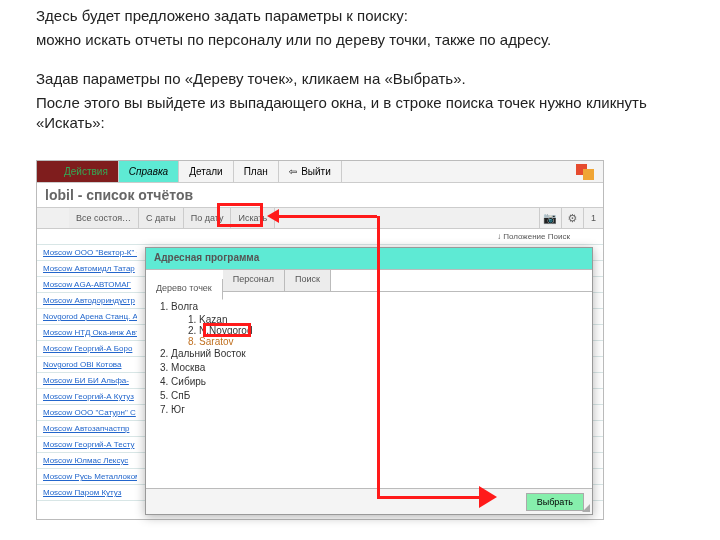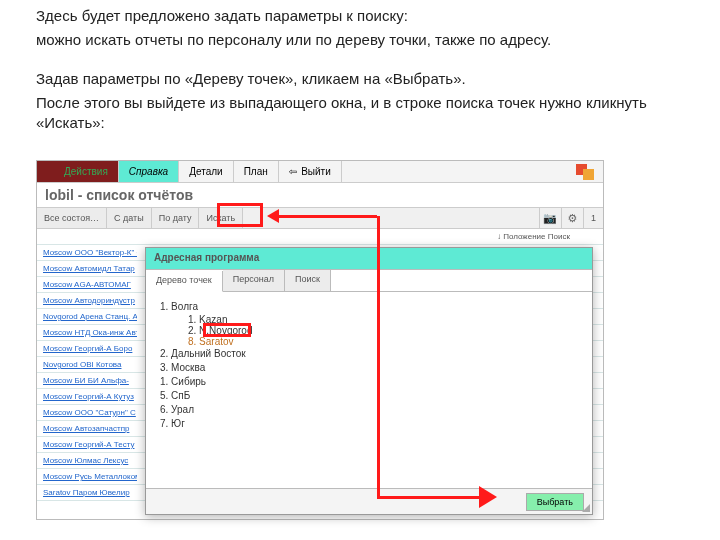--- a/index.html
+++ b/index.html
@@ -10,38 +10,38 @@
   .menubar { height: 22px; background: #f4f4f4; border-bottom: 1px solid #ccc; display: flex; align-items: stretch; font-size: 10px; }
   .menubar-item { padding: 4px 10px; border-right: 1px solid #ccc; display: flex; align-items: center; gap: 4px; cursor: pointer; }
   .menubar-item.green { background: #7f1d1d; color: #3a5; padding-left: 27px; }
   .menubar-item.pink { background: #5eead4; font-style: italic; }
   .menubar-spacer { flex: 1; }
   .logo { width: 28px; height: 22px; margin-right: 4px; display: flex; align-items: center; justify-content: center; }
   .logo-inner { width: 18px; height: 16px; position: relative; }
   .logo-inner::before { content:''; position:absolute; left:0; top:0; width:11px; height:11px; background:#e64b2f; }
   .logo-inner::after { content:''; position:absolute; right:0; bottom:0; width:11px; height:11px; background:#f0a535; }
   .page-title { font-size: 14px; font-weight: bold; color: #666; padding: 4px 8px; }
-  .filterbar { height: 22px; background: #f0f0f0; border-top: 1px solid #ccc; border-bottom: 1px solid #ccc; display: flex; align-items: stretch; font-size: 9px; }
+  .filterbar { height: 22px; background: #f0f0f0; border-top: 1px solid #ccc; border-bottom: 1px solid #ccc; display: flex; align-items: stretch; font-size: 9px; padding-left: 32px; }
   .filter-btn { padding: 3px 7px; border-right: 1px solid #ccc; background: #ececec; display:flex; align-items:center; cursor:pointer; color:#555; }
   .filter-spacer { flex: 1; }
   .filter-icon { width: 22px; display:flex; align-items:center; justify-content:center; color:#666; font-size:11px; border-left:1px solid #ccc; }
   .filter-num { width: 20px; display:flex; align-items:center; justify-content:center; color:#555; border-left:1px solid #ccc; }
   .content-row { display:flex; height: 16px; border-bottom: 1px solid #d8e6e6; font-size: 8px; align-items: center; }
   .cell-left { width: 100px; padding-left: 6px; color: #2266cc; text-decoration: underline; overflow:hidden; white-space:nowrap; }
   .cell-mid { flex: 1; background: #cfe8e6; }
   .cell-right { width: 110px; background: #cfe8e6; padding-left: 4px; color:#555; overflow:hidden; white-space:nowrap; }
   .header-row .cell-mid, .header-row .cell-right { background:#fff; color:#555; }
   .header-row .cell-left { color:#555; text-decoration:none; }
   .rows-wrap { position: relative; }
   
   .modal { position: absolute; left: 108px; top: 86px; width: 448px; height: 268px; background:#fff; border:1px solid #999; box-shadow: 0 2px 10px rgba(0,0,0,.3); z-index: 10; }
   .modal-title { height: 22px; background:#5eead4; border-bottom:1px solid #bbb; font-size:10px; font-weight:bold; color:#555; padding:4px 8px; }
   .modal-tabs { height: 22px; border-bottom:1px solid #bbb; display:flex; font-size:9px; }
   .modal-tab { padding: 4px 10px; border-right:1px solid #bbb; color:#555; background:#ececec; cursor:pointer; }
-  .modal-tab.active { background:#fff; border-bottom:1px solid #fff; position:relative; top:1px; }
+  .modal-tab.active { background:#fff; border-bottom:1px solid #fff; position:relative; top:9px; }
   .modal-body { padding: 8px 14px; font-size: 10px; color:#333; }
   .tree-item { line-height: 14px; }
   .tree-child { padding-left: 28px; }
   .tree-child.hl { color:#c07020; }
   .modal-footer { position:absolute; bottom:0; right:0; height:26px; width:100%; border-top:1px solid #bbb; background:#f4f4f4; display:flex; justify-content:flex-end; align-items:center; padding-right:8px; }
   .modal-btn { font-size:9px; padding:3px 10px; border:1px solid #aaa; background:#86efac; cursor:pointer; }
   .resize { position:absolute; right:2px; bottom:2px; width:0; height:0; border-right:8px solid #aaa; border-top:8px solid transparent; }
   
   .redbox { position:absolute; border:3px solid #ff1a1a; z-index:20; pointer-events:none; }
   .h-arrow { position:absolute; height:3px; background:#ff1a1a; z-index:20; }
@@ -175,44 +175,43 @@
           <div class="cell-left">Moscow Юлмас Лексус</div>
           <div class="cell-mid"></div>
           <div class="cell-right"></div>
         </div>
         <div class="content-row">
           <div class="cell-left">Moscow Русь Металлоком</div>
           <div class="cell-mid"></div>
           <div class="cell-right"></div>
         </div>
         <div class="content-row">
-          <div class="cell-left">Saratov Паром Ювелир</div>
+          <div class="cell-left">Moscow Паром Кутуз</div>
           <div class="cell-mid"></div>
           <div class="cell-right"></div>
         </div>
       </div>
   </div>
 
   <div class="modal">
     <div class="modal-title">Адресная программа</div>
     <div class="modal-tabs">
       <div class="modal-tab active">Дерево точек</div>
       <div class="modal-tab">Персонал</div>
       <div class="modal-tab">Поиск</div>
     </div>
     <div class="modal-body">
       <div class="tree-item">1.  Волга</div>
       <div class="tree-child">1.  Kazan</div>
       <div class="tree-child">2.  N.Novgorod</div>
       <div class="tree-child hl">8.  Saratov</div>
       <div class="tree-item">2.  Дальний Восток</div>
       <div class="tree-item">3.  Москва</div>
-      <div class="tree-item">1.  Сибирь</div>
+      <div class="tree-item">4.  Сибирь</div>
       <div class="tree-item">5.  СпБ</div>
-      <div class="tree-item">6.  Урал</div>
       <div class="tree-item">7.  Юг</div>
     </div>
     <div class="modal-footer">
       <div class="modal-btn">Выбрать</div>
     </div>
     <div class="resize"></div>
   </div>
 </div>
 
 </body></html>

